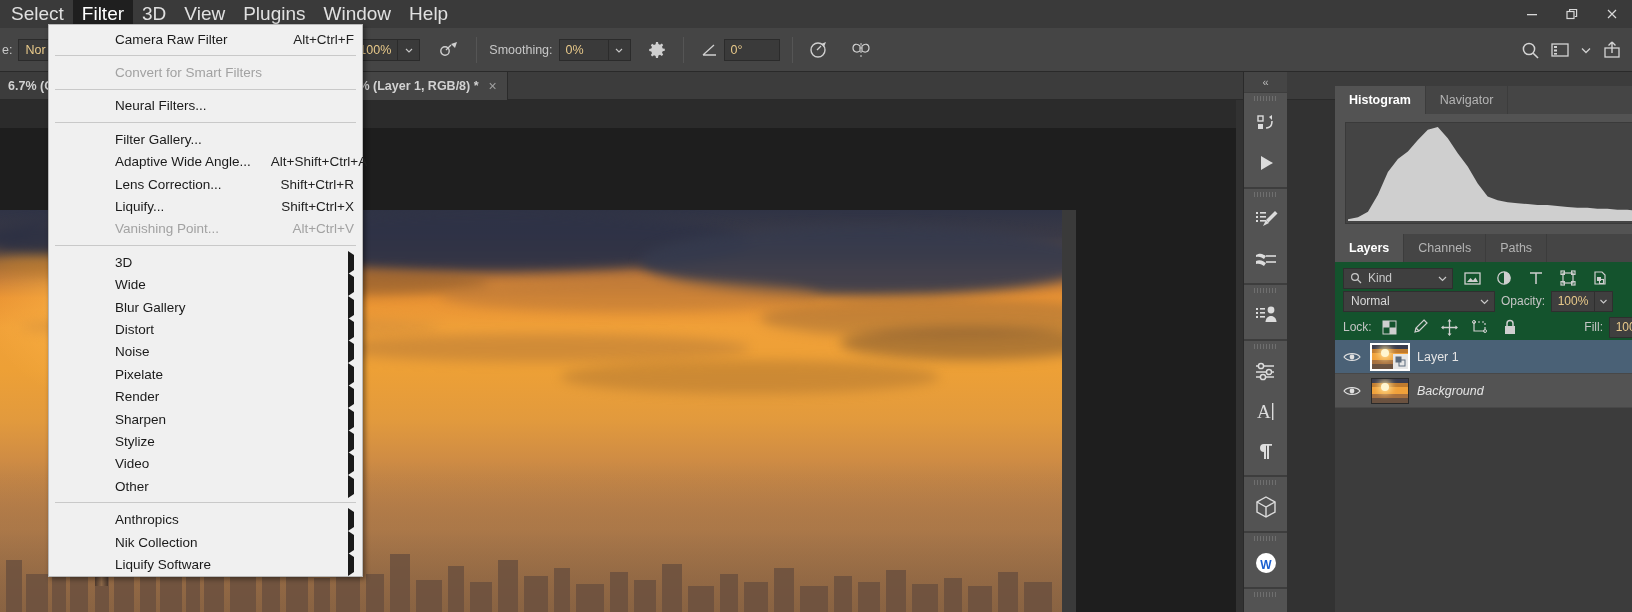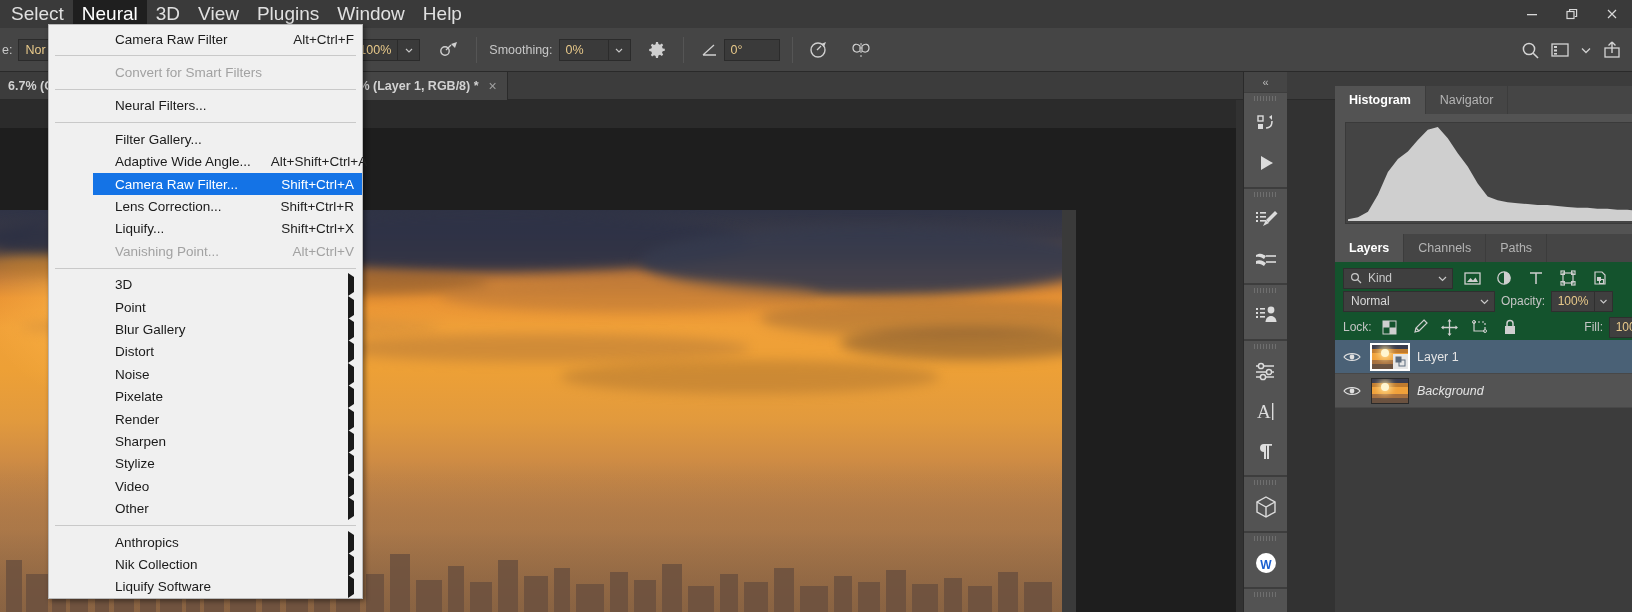--- a/index.html
+++ b/index.html
@@ -197,21 +197,21 @@
   svg { display:block; }
 </style>
 </head>
 <body>
 
 <div id="app">
 
   <div class="titlebar">
     <div class="menu-strip">
       <div class="menu-item">Select</div>
-      <div class="menu-item active">Neural</div>
+      <div class="menu-item active">Filter</div>
       <div class="menu-item">3D</div>
       <div class="menu-item">View</div>
       <div class="menu-item">Plugins</div>
       <div class="menu-item">Window</div>
       <div class="menu-item">Help</div>
     </div>
     <div class="win-btns">
       <div class="win-btn">
         <svg width="14" height="14" viewBox="0 0 14 14">
             <rect x="2" y="7" width="10" height="1.3" fill="#d8d8d8"></rect>
@@ -430,45 +430,41 @@
     </div>
     <div class="msep"></div>
     <div>
       <div class="mi">
         <span class="lbl">Filter Gallery...</span>
       </div>
       <div class="mi">
         <span class="lbl">Adaptive Wide Angle...</span>
         <span class="sc">Alt+Shift+Ctrl+A</span>
       </div>
-      <div class="mi sel">
-        <span class="lbl">Camera Raw Filter...</span>
-        <span class="sc">Shift+Ctrl+A</span>
-      </div>
       <div class="mi">
         <span class="lbl">Lens Correction...</span>
         <span class="sc">Shift+Ctrl+R</span>
       </div>
       <div class="mi">
         <span class="lbl">Liquify...</span>
         <span class="sc">Shift+Ctrl+X</span>
       </div>
       <div class="mi disabled">
         <span class="lbl">Vanishing Point...</span>
         <span class="sc">Alt+Ctrl+V</span>
       </div>
     </div>
     <div class="msep"></div>
     <div>
       <div class="mi">
         <span class="lbl">3D</span>
         <span class="arrow"><i class="tri"></i></span>
       </div>
       <div class="mi">
-        <span class="lbl">Point</span>
+        <span class="lbl">Wide</span>
         <span class="arrow"><i class="tri"></i></span>
       </div>
       <div class="mi">
         <span class="lbl">Blur Gallery</span>
         <span class="arrow"><i class="tri"></i></span>
       </div>
       <div class="mi">
         <span class="lbl">Distort</span>
         <span class="arrow"><i class="tri"></i></span>
       </div>

